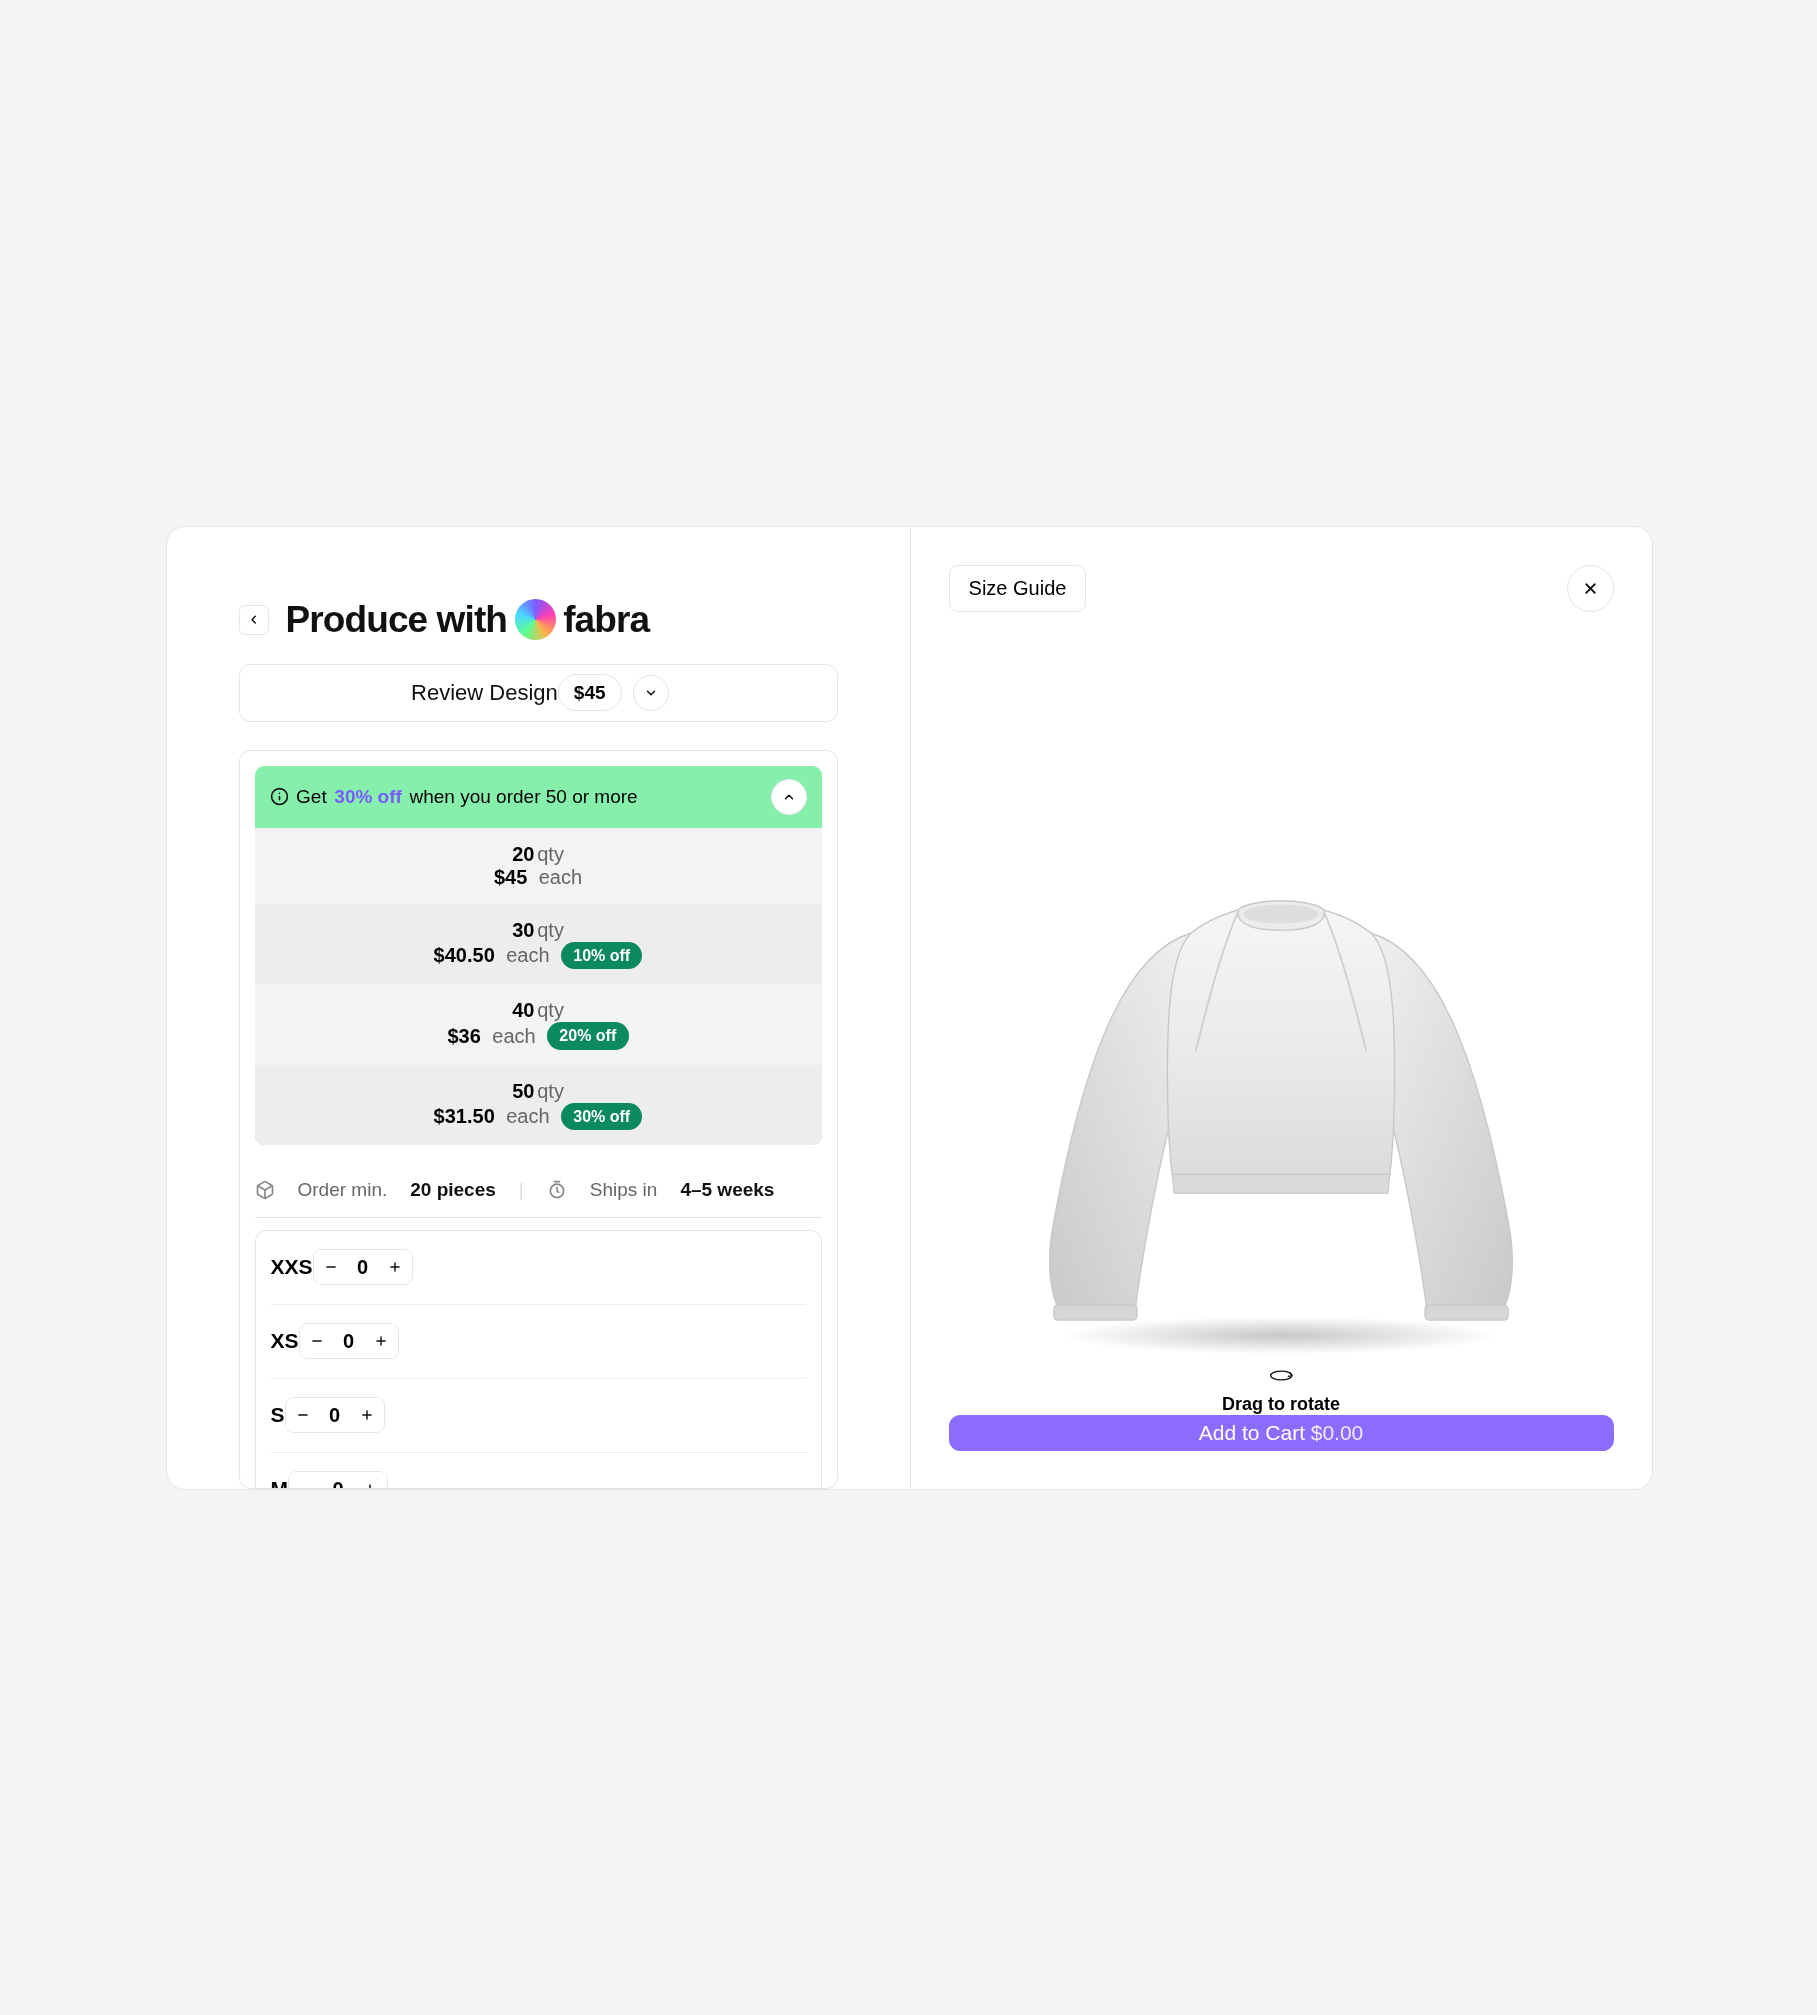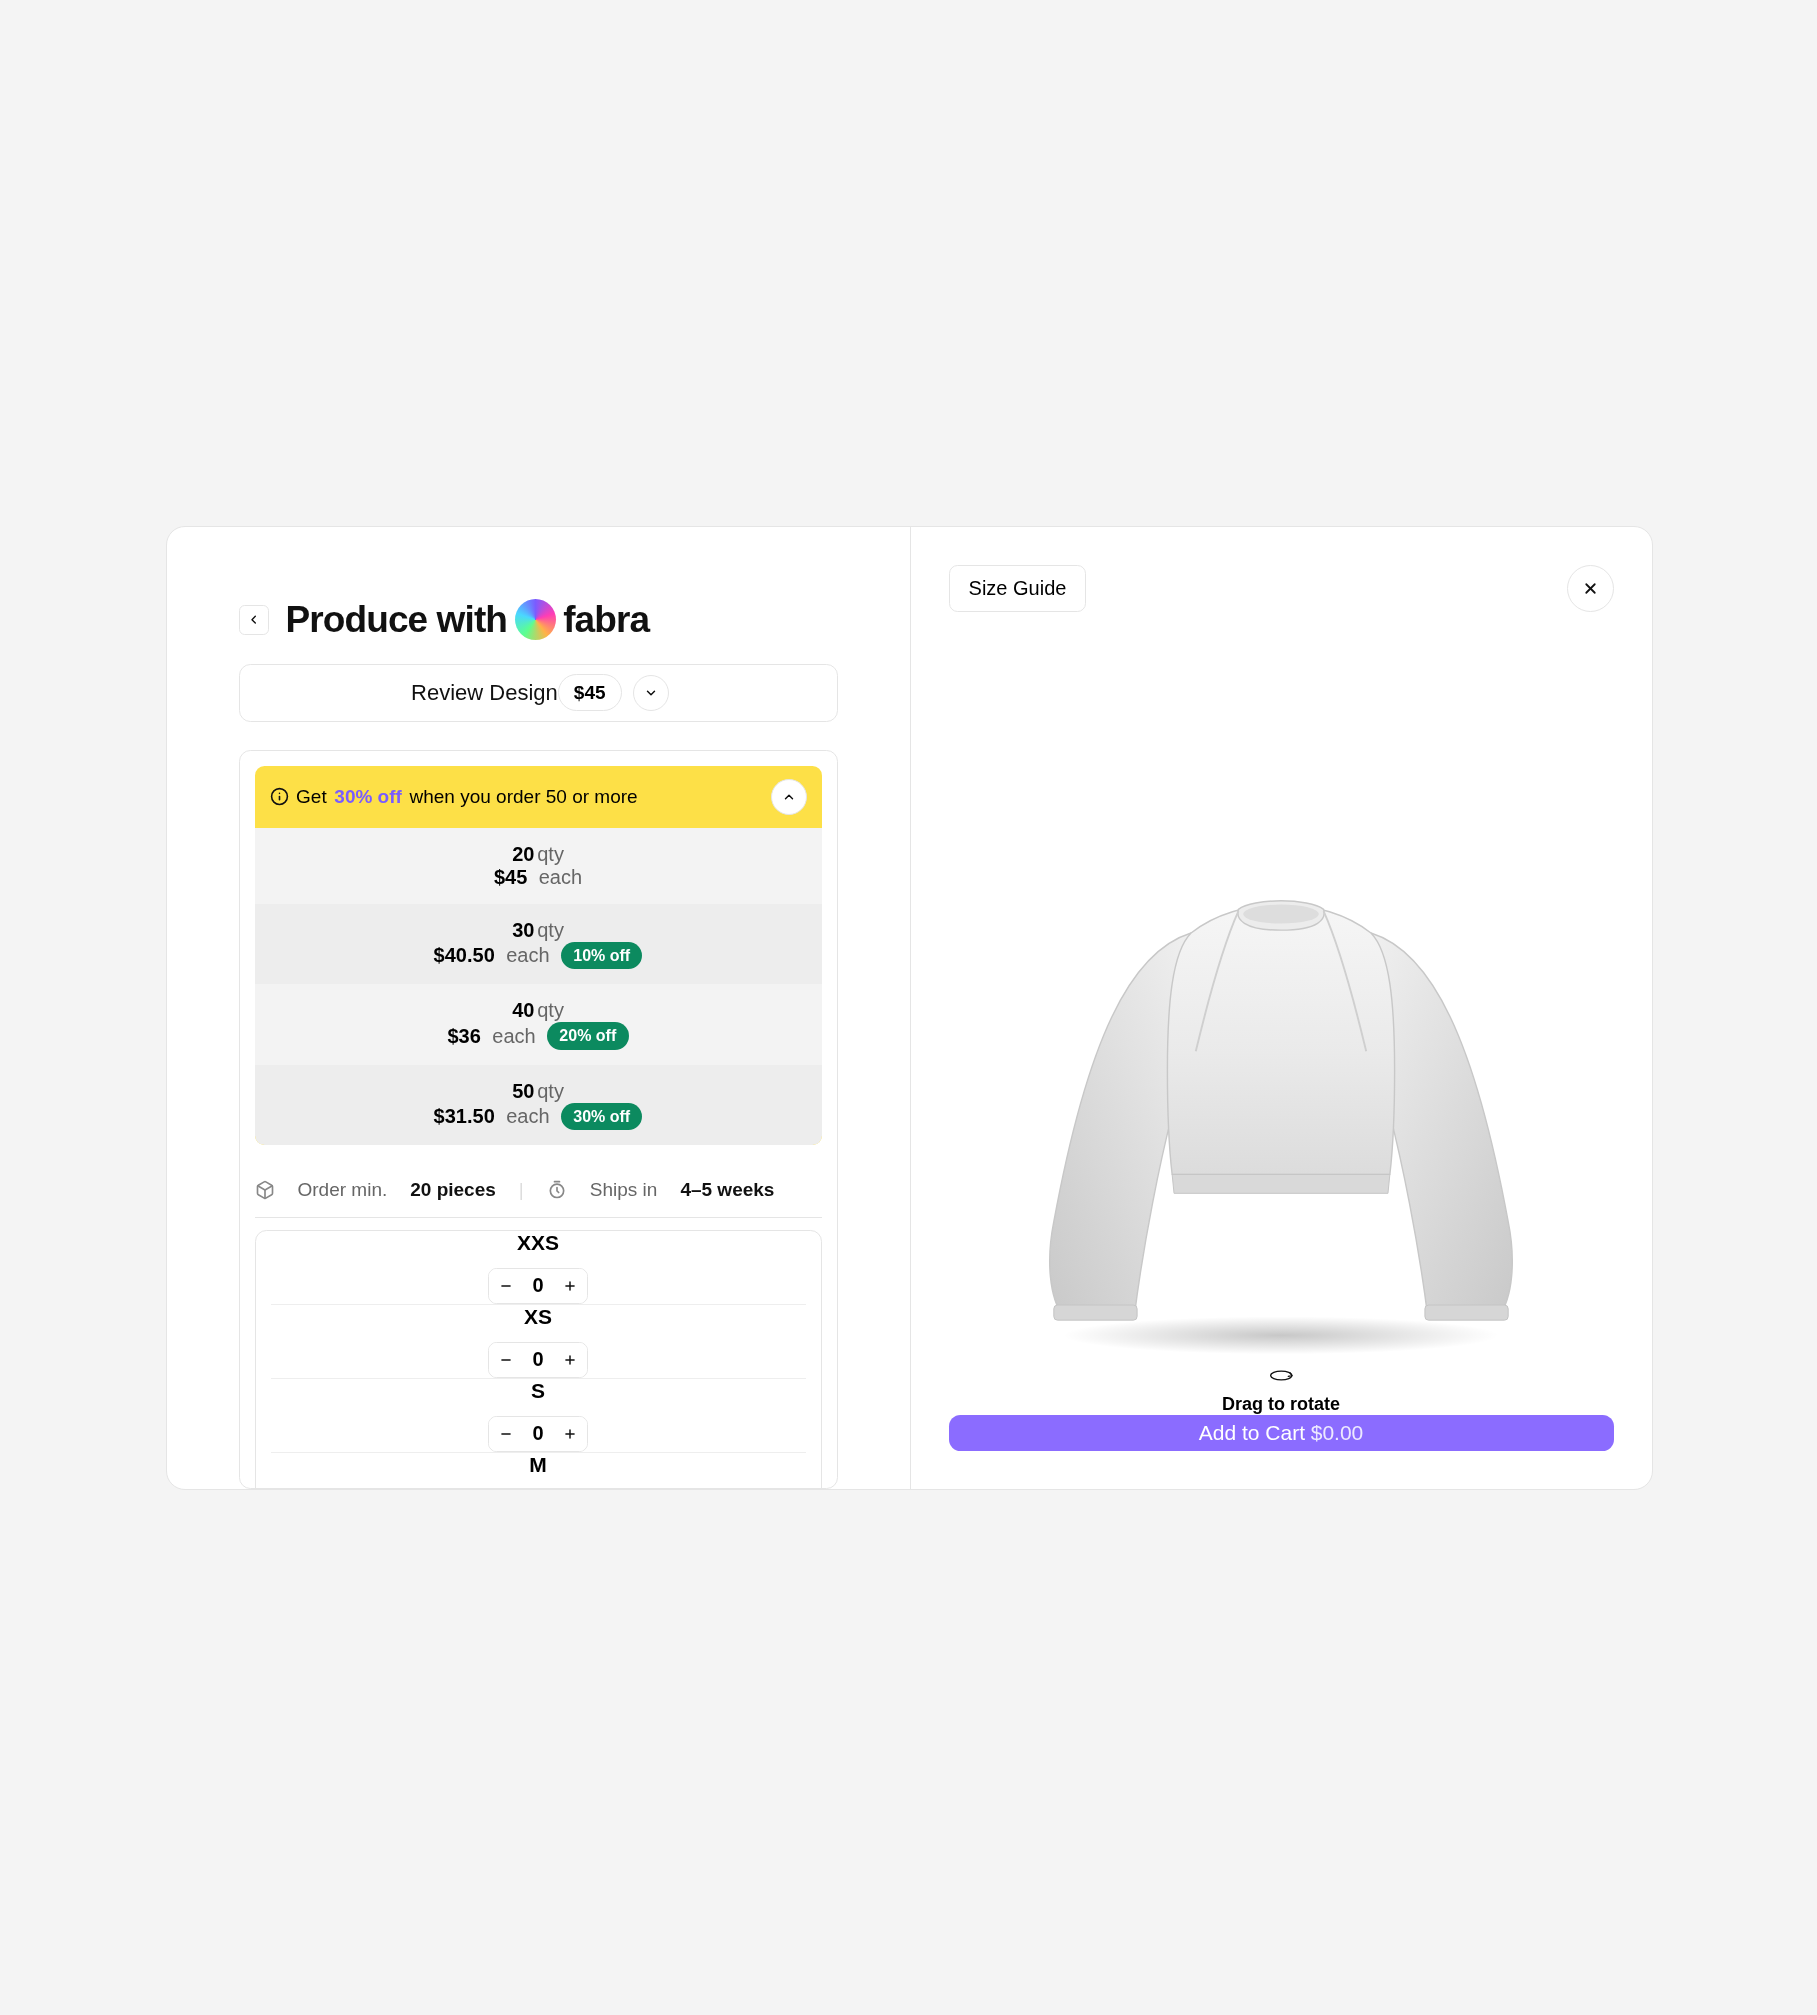--- a/index.html
+++ b/index.html
@@ -110,21 +110,21 @@
   cursor: pointer;
 }
 .scroll-body {
   border: 0.5px solid #e5e5e5;
   border-radius: 11.4px;
   padding: 15px;
   flex: 1;
   overflow: hidden;
 }
 .discount-panel {
-  background: #fde047;
+  background: #86efac;
   border-radius: 9.5px;
   overflow: hidden;
   margin-bottom: 18px;
 }
 .discount-header {
   display: flex;
   align-items: center;
   justify-content: space-between;
   padding: 13.3px 15px;
 }
@@ -174,24 +174,22 @@
 .meta-row .bold { color: #111; font-weight: 700; }
 .meta-icon { color: #888; }
 .size-list {
   border: 0.5px solid #e5e5e5;
   border-radius: 11.4px;
   padding: 0 15px;
 }
 .size-row {
   display: flex;
   align-items: center;
-  justify-content: space-between;
   height: 74px;
   border-bottom: 0.5px solid #eee;
-  flex-direction: column;
 }
 .size-row:last-child { border-bottom: none; }
 .size-label { font-size: 21px; font-weight: 600; }
 .stepper {
   display: flex;
   align-items: center;
   gap: 0;
   border: 0.5px solid #e5e5e5;
   border-radius: 8.5px;
   overflow: hidden;

